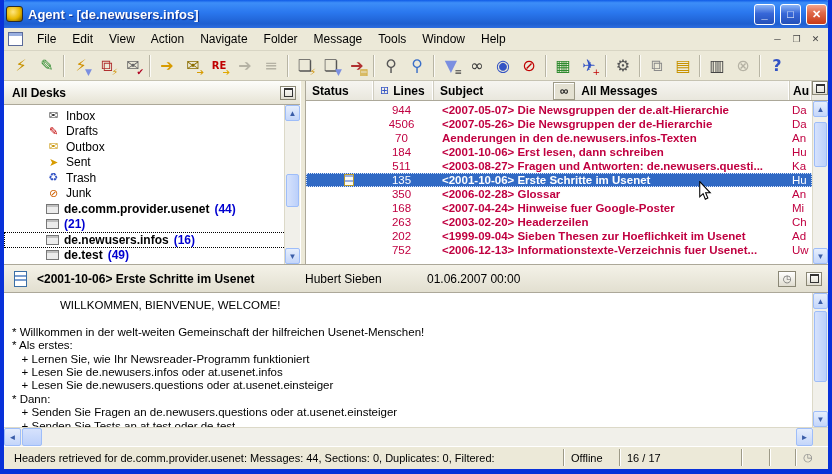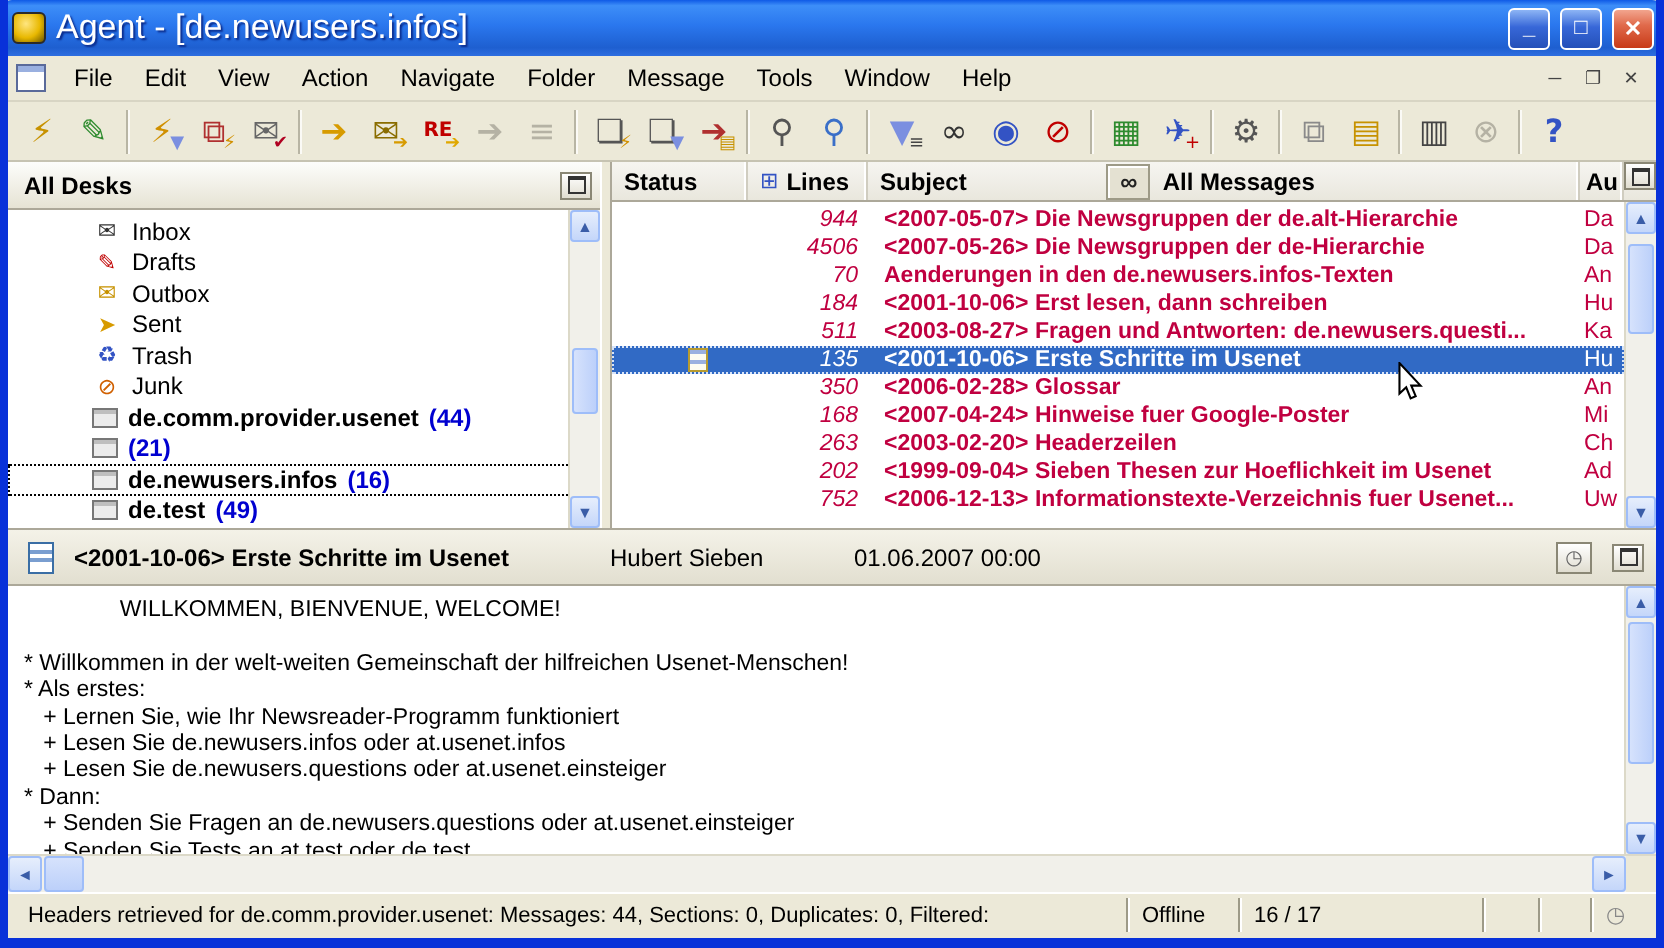--- a/index.html
+++ b/index.html
@@ -6,21 +6,21 @@
   html,body { width:832px; height:474px; font-family:"Liberation Sans", sans-serif; }
   .window { position:relative; width:832px; height:474px; background:#ece9d8;
             border-left:4px solid #0831d9; border-right:4px solid #0831d9; overflow:hidden; }
   
   .titlebar { height:28px; display:flex; align-items:center; padding:0 5px 0 6px; gap:5px;
     background:linear-gradient(180deg,#0f5ae6 0%,#3d8ef8 10%,#2a77ee 45%,#1e5fd0 85%,#2e6ee0 100%);
     border-radius:6px 6px 0 0; margin:0 -4px; }
   .app-icon { width:17px; height:16px; border-radius:3px; flex:0 0 auto;
     background:radial-gradient(circle at 40% 35%,#ffe680 0%,#e8b800 55%,#6b5600 100%);
     border:1px solid #2a2a2a; }
-  .title-text { color:#fff; font-weight:normal; font-size:17px; text-shadow:1px 1px 1px #0a2a8a;
+  .title-text { color:#fff; font-weight:bold; font-size:13px; text-shadow:1px 1px 1px #0a2a8a;
     flex:1; white-space:nowrap; overflow:hidden; }
   .tb-ctl { width:21px; height:21px; border:1px solid #fff; border-radius:3px; color:#fff;
     font-size:11px; font-weight:bold; display:flex; align-items:center; justify-content:center;
     background:linear-gradient(180deg,#8db5f5,#3767d8 45%,#2450b8); }
   .tb-ctl.close { background:linear-gradient(180deg,#f2a58e,#e06a4b 40%,#c83a17); }
   
   .menubar { height:23px; display:flex; align-items:center; background:#ece9d8; padding:0 4px; gap:0;
     border-bottom:1px solid #d8d5c4; }
   .mdi-icon { width:15px; height:14px; margin-right:6px; background:#fff; border:1px solid #5a6a9a;
     box-shadow:inset 0 3px 0 #9ab0e0; }
@@ -72,21 +72,21 @@
   .col.c-author { width:22px; padding:0 3px; }
   .hdr-icon { font-family:"DejaVu Sans", sans-serif; font-size:11px; color:#3353c4; font-weight:normal; }
   .binoc-btn { margin-left:64px; width:22px; height:18px; display:flex; align-items:center;
     justify-content:center; background:#e4e1d2; border:1px solid #9d9a87;
     box-shadow:inset 1px 1px 0 #fff; font-size:12px; font-weight:bold; color:#222; }
   .filter-label { font-weight:bold; }
   
   .list { position:relative; flex:1; background:#fff; overflow:hidden; padding-top:2px; }
   .row { height:14px; display:grid; grid-template-columns:68px 60px 356px 22px;
     align-items:center; font-size:11.5px; white-space:nowrap; width:506px; }
-  .cell-lines { text-align:right; padding-right:5px; color:#c00040;font-style:italic; }
+  .cell-lines { text-align:center; padding-right:5px; color:#c00040; }
   .cell-subject { padding-left:8px; color:#c00040; font-weight:bold; overflow:hidden; }
   .cell-author { color:#c00040; overflow:hidden; padding-left:2px; }
   .row.selected { background:#316ac5; outline:1px dotted #d8e4f8; outline-offset:-1px; }
   .row.selected .cell-lines, .row.selected .cell-subject, .row.selected .cell-author { color:#fff; }
   .doc-icon { width:10px; height:12px; margin-left:38px; background:#fdfcf2; border:1px solid #b89c30;
     box-shadow:inset 0 2px 0 #9ab0e0, inset 0 5px 0 #fdfcf2, inset 0 7px 0 #9ab0e0; }
   
   .vscroll { position:absolute; top:0; right:0; bottom:0; width:16px; background:#f1f0ea;
     border-left:1px solid #dcd9c8; display:flex; flex-direction:column; }
   .sb-arrow { height:16px; flex:0 0 auto; background:linear-gradient(180deg,#e6eefc,#c4d6fa);

